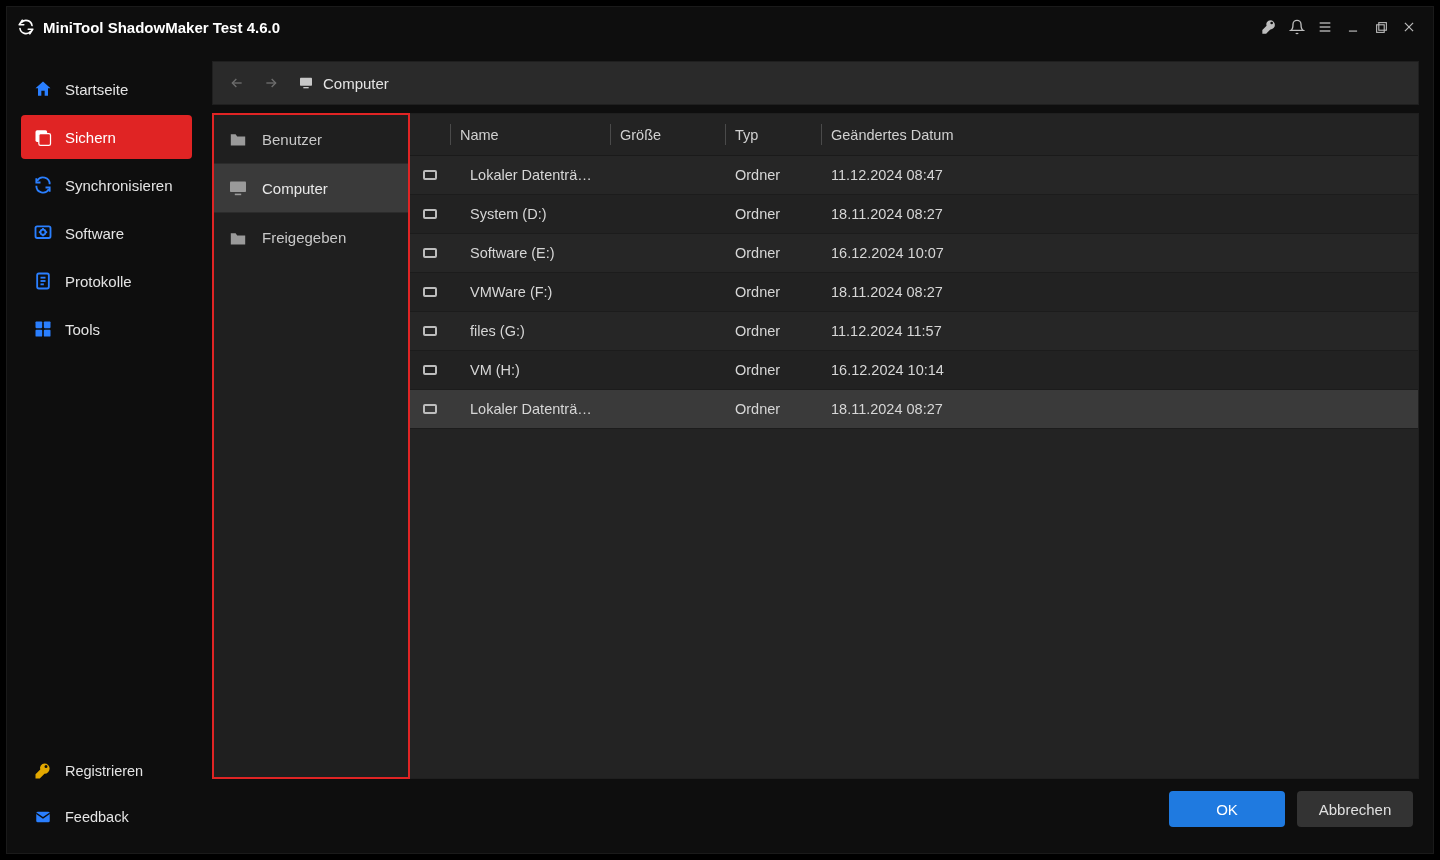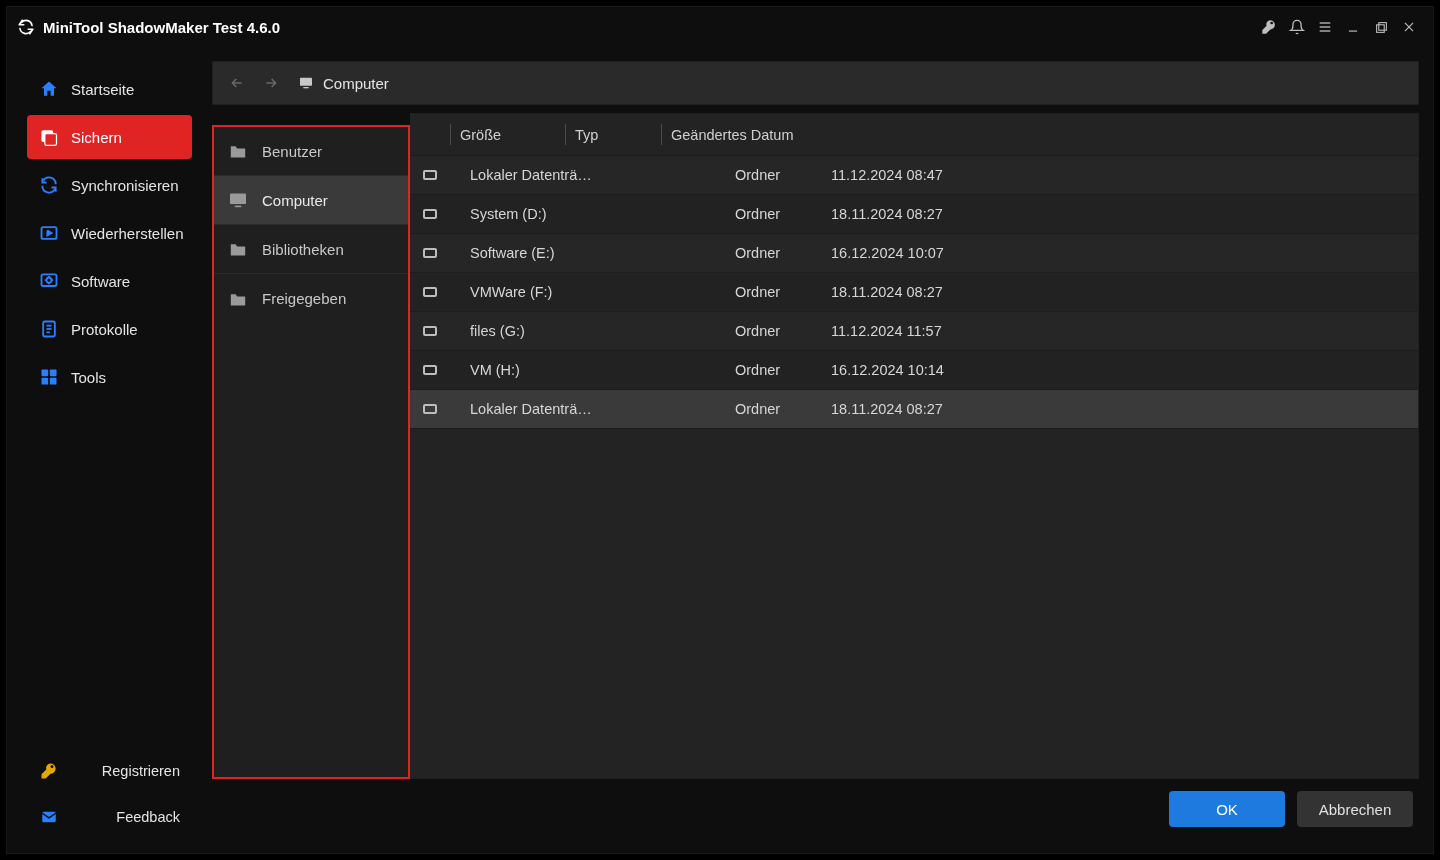--- a/index.html
+++ b/index.html
@@ -12,43 +12,43 @@
   .titlebar { height: 40px; display: flex; align-items: center; padding: 0 10px; }
   .titlebar .logo { width: 18px; height: 18px; margin-right: 8px; display:flex; align-items:center; justify-content:center; }
   .titlebar .title { font-weight: 600; font-size: 15px; color: #fff; }
   .titlebar .spacer { flex: 1; }
   .titlebar .tbtn { width: 28px; height: 28px; display:flex; align-items:center; justify-content:center; color:#bdbdbd; cursor:pointer; }
   .key-icon { color: #e2a800; }
 
   .body { flex:1; display:flex; min-height:0; }
 
   
-  .sidebar { width: 195px; background:#0e0e0e; padding: 20px 10px 10px 20px; display:flex; flex-direction:column; }
+  .sidebar { width: 195px; background:#0e0e0e; padding: 20px 10px 10px 14px; display:flex; flex-direction:column; }
   .nav { display:flex; flex-direction:column; gap:4px; }
   .nav-item { height:44px; display:flex; align-items:center; gap:12px; padding:0 12px; color:#e4e4e4; font-size:15px; border-radius:4px; cursor:pointer; }
   .nav-item .nicon { width:20px; height:20px; display:flex; align-items:center; justify-content:center; color:#2a7fff; }
   .nav-item.active { background:#e02424; color:#fff; }
   .nav-item.active .nicon { color:#fff; }
   .sidebar .bottom { margin-top:auto; display:flex; flex-direction:column; gap:6px; padding-bottom:6px; }
-  .bottom .nav-item { height:40px; font-size:14.5px;justify-content:space-between; }
+  .bottom .nav-item { height:40px; font-size:14.5px; }
 
   
   .main { flex:1; display:flex; flex-direction:column; padding: 14px 14px 14px 10px; min-width:0; }
   .content { flex:1; display:flex; flex-direction:column; min-height:0;gap:8px; }
 
   
   .crumb { height:44px; background:#2a2a2a; display:flex; align-items:center; gap:6px; padding:0 10px; border:1px solid #1f1f1f; }
   .crumb .navbtn { width:28px; height:28px; display:flex; align-items:center; justify-content:center; color:#6e6e6e; cursor:pointer; }
   .crumb .loc { display:flex; align-items:center; gap:8px; color:#e4e4e4; font-size:15px; margin-left:6px; }
   .crumb .monicon { color:#c8c8c8; }
 
   
   .browser { flex:1; display:flex; min-height:0; margin-top:0; }
 
-  .tree { width:198px; background:#1f1f1f; border:2px solid #e02424; border-top:2px solid #e02424;margin-top:12px; }
+  .tree { width:198px; background:#1f1f1f; border:2px solid #e02424; border-top:2px solid #e02424; }
   .tree-item { height:49px; display:flex; align-items:center; gap:14px; padding:0 14px; color:#c8c8c8; font-size:15px; border-bottom:1px solid #2b2b2b; cursor:pointer; }
   .tree-item:last-child { border-bottom:none; }
   .tree-item.selected { background:#3a3a3a; color:#e8e8e8; }
   .tree-item .ticon { width:20px; height:18px; display:flex; align-items:center; justify-content:center; color:#9a9a9a; }
 
   .filepanel { flex:1; background:#232323; display:flex; flex-direction:column; min-width:0; border:1px solid #1f1f1f; border-left:none; }
 
   .cols { height:42px; display:flex; align-items:center; color:#d0d0d0; font-size:14.5px; border-bottom:1px solid #1a1a1a; }
   .cols .cell { padding:0 10px; height:100%; display:flex; align-items:center; position:relative; }
   .cols .cell + .cell::before { content:""; position:absolute; left:0; top:10px; bottom:10px; width:1px; background:#4a4a4a; }
@@ -156,29 +156,20 @@
           <span class="nicon">
               <svg width="20" height="20" viewBox="0 0 24 24" fill="none" stroke="currentColor" stroke-width="2.2">
                 <path d="M20 11A8 8 0 0 0 5 7M4 13a8 8 0 0 0 15 4"></path>
                 <polyline points="4 4 4 9 9 9"></polyline>
                 <polyline points="20 20 20 15 15 15"></polyline>
               </svg>
             </span>
           <span>Synchronisieren</span>
         </div>
 
-        <div class="nav-item">
-          <span class="nicon">
-              <svg width="20" height="20" viewBox="0 0 24 24" fill="none" stroke="currentColor" stroke-width="2.2">
-                <rect x="3" y="5" width="18" height="14" rx="2"></rect>
-                <polyline points="10 9 10 15 15 12 10 9" fill="currentColor"></polyline>
-              </svg>
-            </span>
-          <span>Wiederherstellen</span>
-        </div>
 
         <div class="nav-item">
           <span class="nicon">
               <svg width="20" height="20" viewBox="0 0 24 24" fill="none" stroke="currentColor" stroke-width="2.2">
                 <rect x="3" y="4" width="18" height="14" rx="2"></rect>
                 <circle cx="12" cy="11" r="3"></circle>
                 <path d="M12 6v2M12 14v2M7 11h2M15 11h2"></path>
               </svg>
             </span>
           <span>Software</span>
@@ -277,35 +268,28 @@
                   </svg>
                 </span>
               <span>Computer</span>
             </div>
             <div class="tree-item">
               <span class="ticon">
                   <svg width="20" height="16" viewBox="0 0 24 20" fill="currentColor">
                     <path d="M3 4h6l2 3h10v11H3z"></path>
                   </svg>
                 </span>
-              <span>Bibliotheken</span>
-            </div>
-            <div class="tree-item">
-              <span class="ticon">
-                  <svg width="20" height="16" viewBox="0 0 24 20" fill="currentColor">
-                    <path d="M3 4h6l2 3h10v11H3z"></path>
-                  </svg>
-                </span>
               <span>Freigegeben</span>
             </div>
           </div>
 
           <div class="filepanel">
             <div class="cols">
               <div class="cell c-check"></div>
+              <div class="cell c-name">Name</div>
               <div class="cell c-size">Größe</div>
               <div class="cell c-type">Typ</div>
               <div class="cell c-date">Geändertes Datum</div>
             </div>
             <div class="rows" id="rows">
                 <div class="row">
                   <div class="cell cb c-check">
                     <span class="box"></span>
                   </div>
                   <div class="cell c-name">

